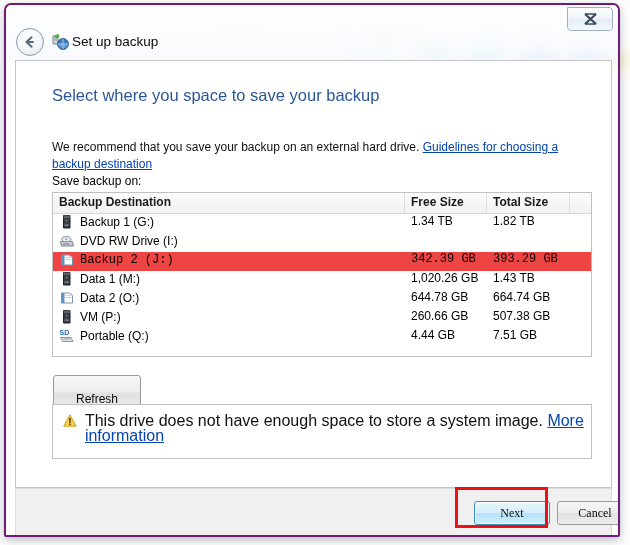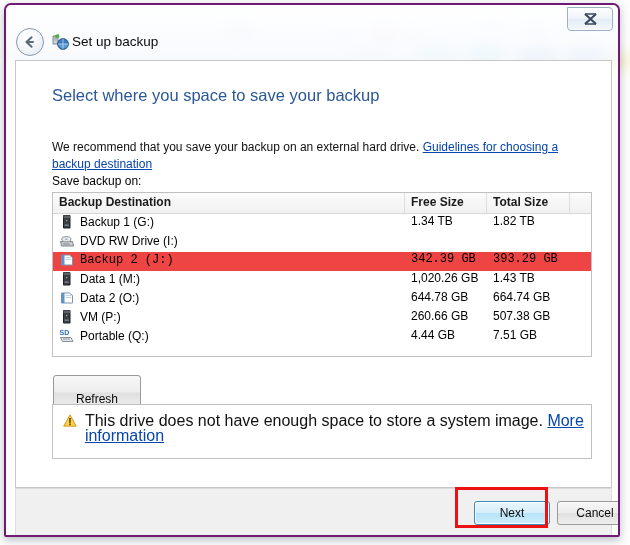--- a/index.html
+++ b/index.html
@@ -236,21 +236,21 @@
     width: 597px;
     height: 48px;
     background: #f0f0f0;
     border: 1px solid #ddd;
     border-top: 1px solid #dcdcdc;
     box-sizing: border-box;
   }
   .dlg-btn {
     position: absolute;
     width: 76px; height: 24px;
-    font-family: Liberation Sans, sans-serif;
+    font-family: Liberation Serif, serif;
     font-size: 12px;
     border-radius: 3px;
     cursor: pointer;
     padding: 0;
   }
   #next-btn {
     left: 458px; top: 12px;
     color: #0b0b0b;
     border: 1px solid #3c8cc4;
     background: linear-gradient(180deg,#eaf6fd 0%, #d4eefb 48%, #b5e2f8 49%, #cdeefd 100%);

